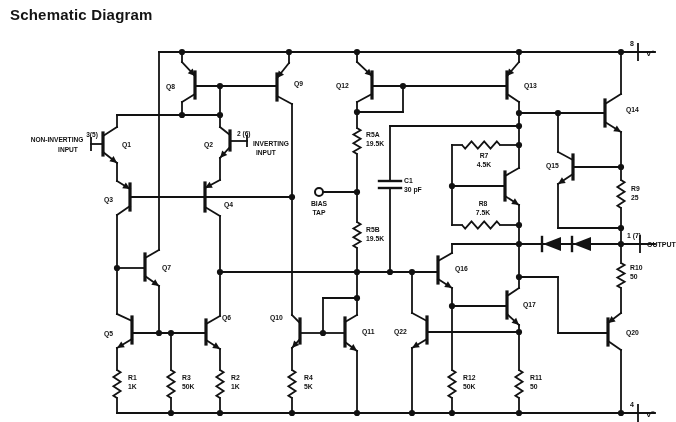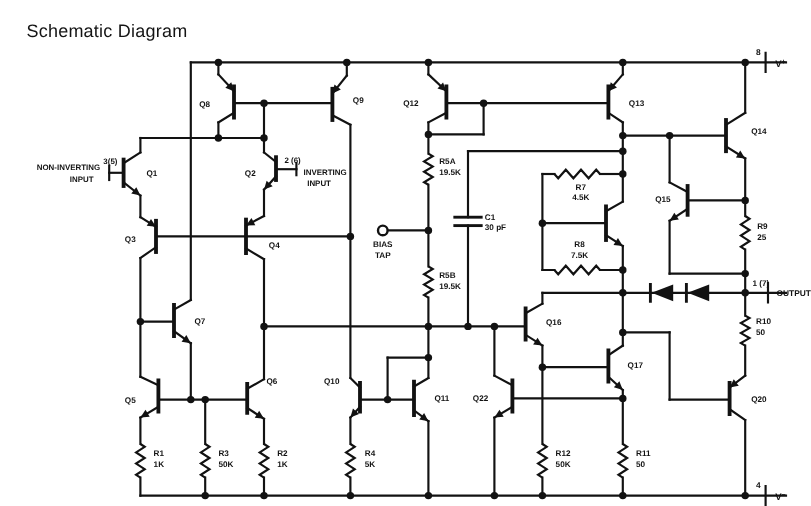--- a/index.html
+++ b/index.html
@@ -1,18 +1,18 @@
 <!DOCTYPE html>
 <html><head>
 <meta charset="utf-8">
 <style>
   html,body{margin:0;padding:0;background:#ffffff;}
   #stage{position:relative;width:676px;height:422px;background:#fff;overflow:hidden;
          font-family:"Liberation Sans",sans-serif;}
-  #page-title{position:absolute;left:6px;top:2px;margin:16px;font-size:15px;font-weight:normal;
+  #page-title{position:absolute;left:6px;top:2px;margin:4px;font-size:15px;font-weight:bold;
               color:#141414;letter-spacing:.2px;font-family:"Liberation Sans",sans-serif;}
   svg text{font-family:"Liberation Sans",sans-serif;font-weight:bold;fill:#121212;}
 </style>
 </head>
 <body>
 
 <div id="stage">
   <h1 id="page-title">Schematic Diagram</h1>
   <svg id="schem" width="676" height="422" viewBox="0 0 676 422" xmlns="http://www.w3.org/2000/svg">
       <g>

